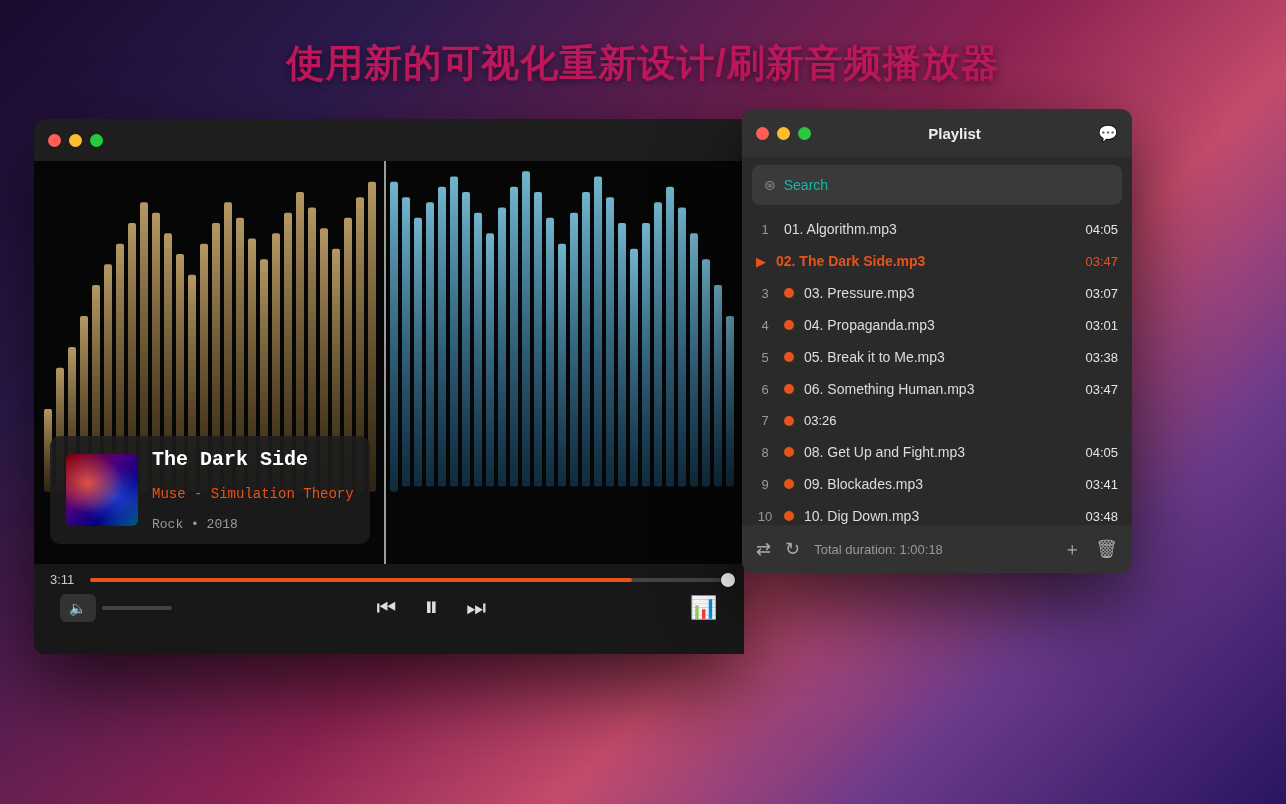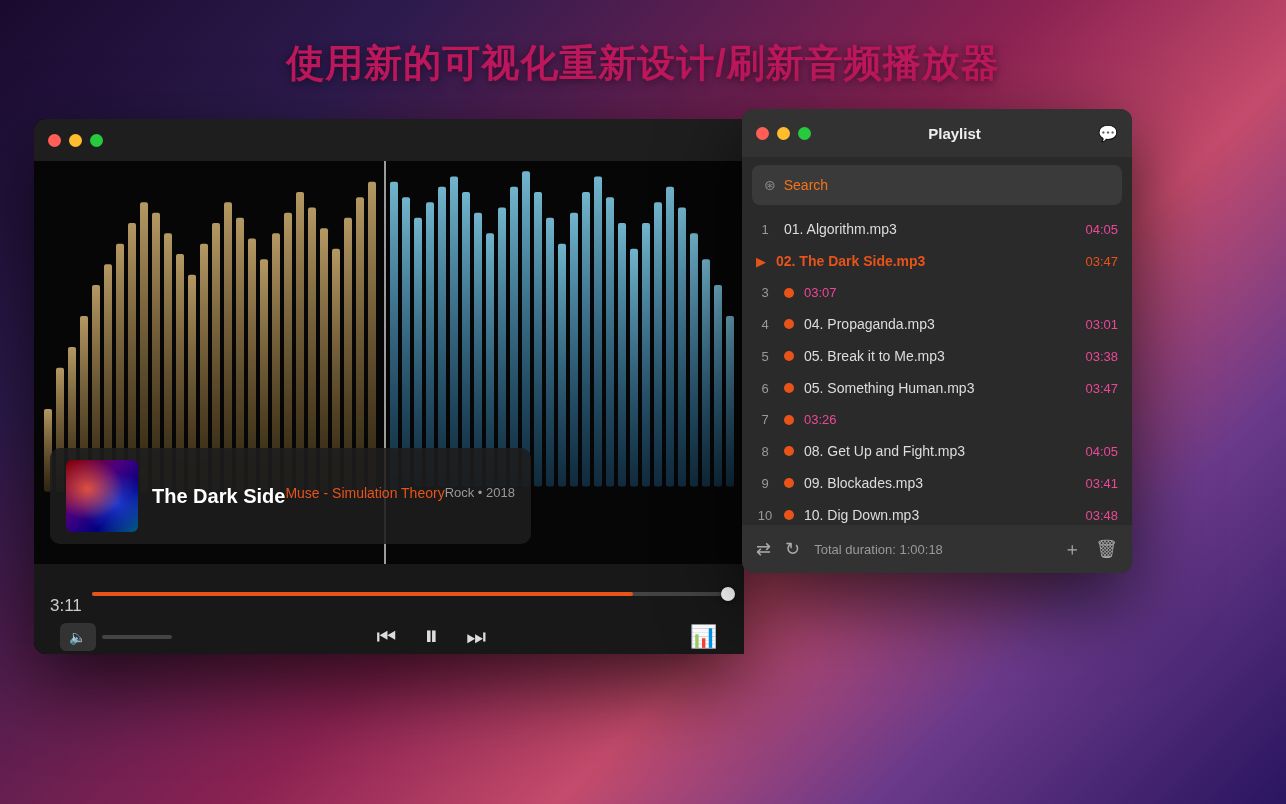--- a/index.html
+++ b/index.html
@@ -110,21 +110,21 @@
 
     .album-art-inner {
       width: 100%;
       height: 100%;
       background: 
         radial-gradient(ellipse at 30% 40%, rgba(255,100,50,0.8) 0%, transparent 50%),
         radial-gradient(ellipse at 70% 60%, rgba(50,100,255,0.6) 0%, transparent 50%),
         linear-gradient(135deg, #8b0000 0%, #4a0080 40%, #000080 70%, #006080 100%);
     }
 
-    .track-info { display: flex; gap: 0; }
+    .track-info { display: flex; flex-direction: column; gap: 15px; font-family: Liberation Mono, monospace; }
     .track-title { color: #fff; font-size: 20px; font-weight: 700; }
     .track-artist { color: #e8531a; font-size: 14px; font-weight: 500; }
     .track-meta { color: #999; font-size: 13px; }
 
     
     .player-controls {
       height: 90px;
       background: #181818;
       display: flex;
       flex-direction: column;
@@ -133,23 +133,22 @@
     }
 
     .progress-row {
       display: flex;
       align-items: center;
       gap: 10px;
     }
 
     .time-label {
       color: #ccc;
-      font-size: 17px;
+      font-size: 13px;
       min-width: 30px;
-      margin-top: 24px;
     }
 
     .progress-bar-track {
       flex: 1;
       height: 4px;
       background: #444;
       border-radius: 2px;
       position: relative;
     }
 
@@ -274,21 +273,21 @@
       padding: 0 12px;
       gap: 8px;
     }
 
     .search-icon-unicode {
       color: #888;
       font-size: 14px;
     }
 
     .search-input-label {
-      color: #f97316;
+      color: #14b8a6;
       font-size: 14px;
     }
 
     .playlist-items {
       overflow-y: auto;
       max-height: 420px;
     }
 
     .playlist-item {
       display: flex;
@@ -327,21 +326,21 @@
       font-size: 14px;
       color: #ddd;
     }
 
     .item-name.active-name {
       color: #e8531a;
       font-weight: 600;
     }
 
     .item-duration {
-      color: #ec4899;
+      color: #e5e5e5;
       font-size: 13px;
     }
 
     .item-duration.active-dur {
       color: #e8531a;
     }
 
     .playlist-footer {
       height: 48px;
       background: #323232;
@@ -534,41 +533,42 @@
 
       <div class="playlist-item active">
         <span class="item-play-icon">▶</span>
         <span class="item-name active-name">02. The Dark Side.mp3</span>
         <span class="item-duration active-dur">03:47</span>
       </div>
 
       <div class="playlist-item">
         <span class="item-num">3</span>
         <div class="item-dot dot-orange"></div>
+        <span class="item-name">03. Pressure.mp3</span>
         <span class="item-duration">03:07</span>
       </div>
 
       <div class="playlist-item">
         <span class="item-num">4</span>
         <div class="item-dot dot-orange"></div>
         <span class="item-name">04. Propaganda.mp3</span>
         <span class="item-duration">03:01</span>
       </div>
 
       <div class="playlist-item">
         <span class="item-num">5</span>
         <div class="item-dot dot-orange"></div>
         <span class="item-name">05. Break it to Me.mp3</span>
         <span class="item-duration">03:38</span>
       </div>
 
       <div class="playlist-item">
         <span class="item-num">6</span>
         <div class="item-dot dot-orange"></div>
-        <span class="item-name">05. Something Human.mp3</span>
+        <span class="item-name">06. Something Human.mp3</span>
         <span class="item-duration">03:47</span>
       </div>
 
       <div class="playlist-item">
         <span class="item-num">7</span>
         <div class="item-dot dot-orange"></div>
         <span class="item-duration">03:26</span>
       </div>
 
       <div class="playlist-item">

